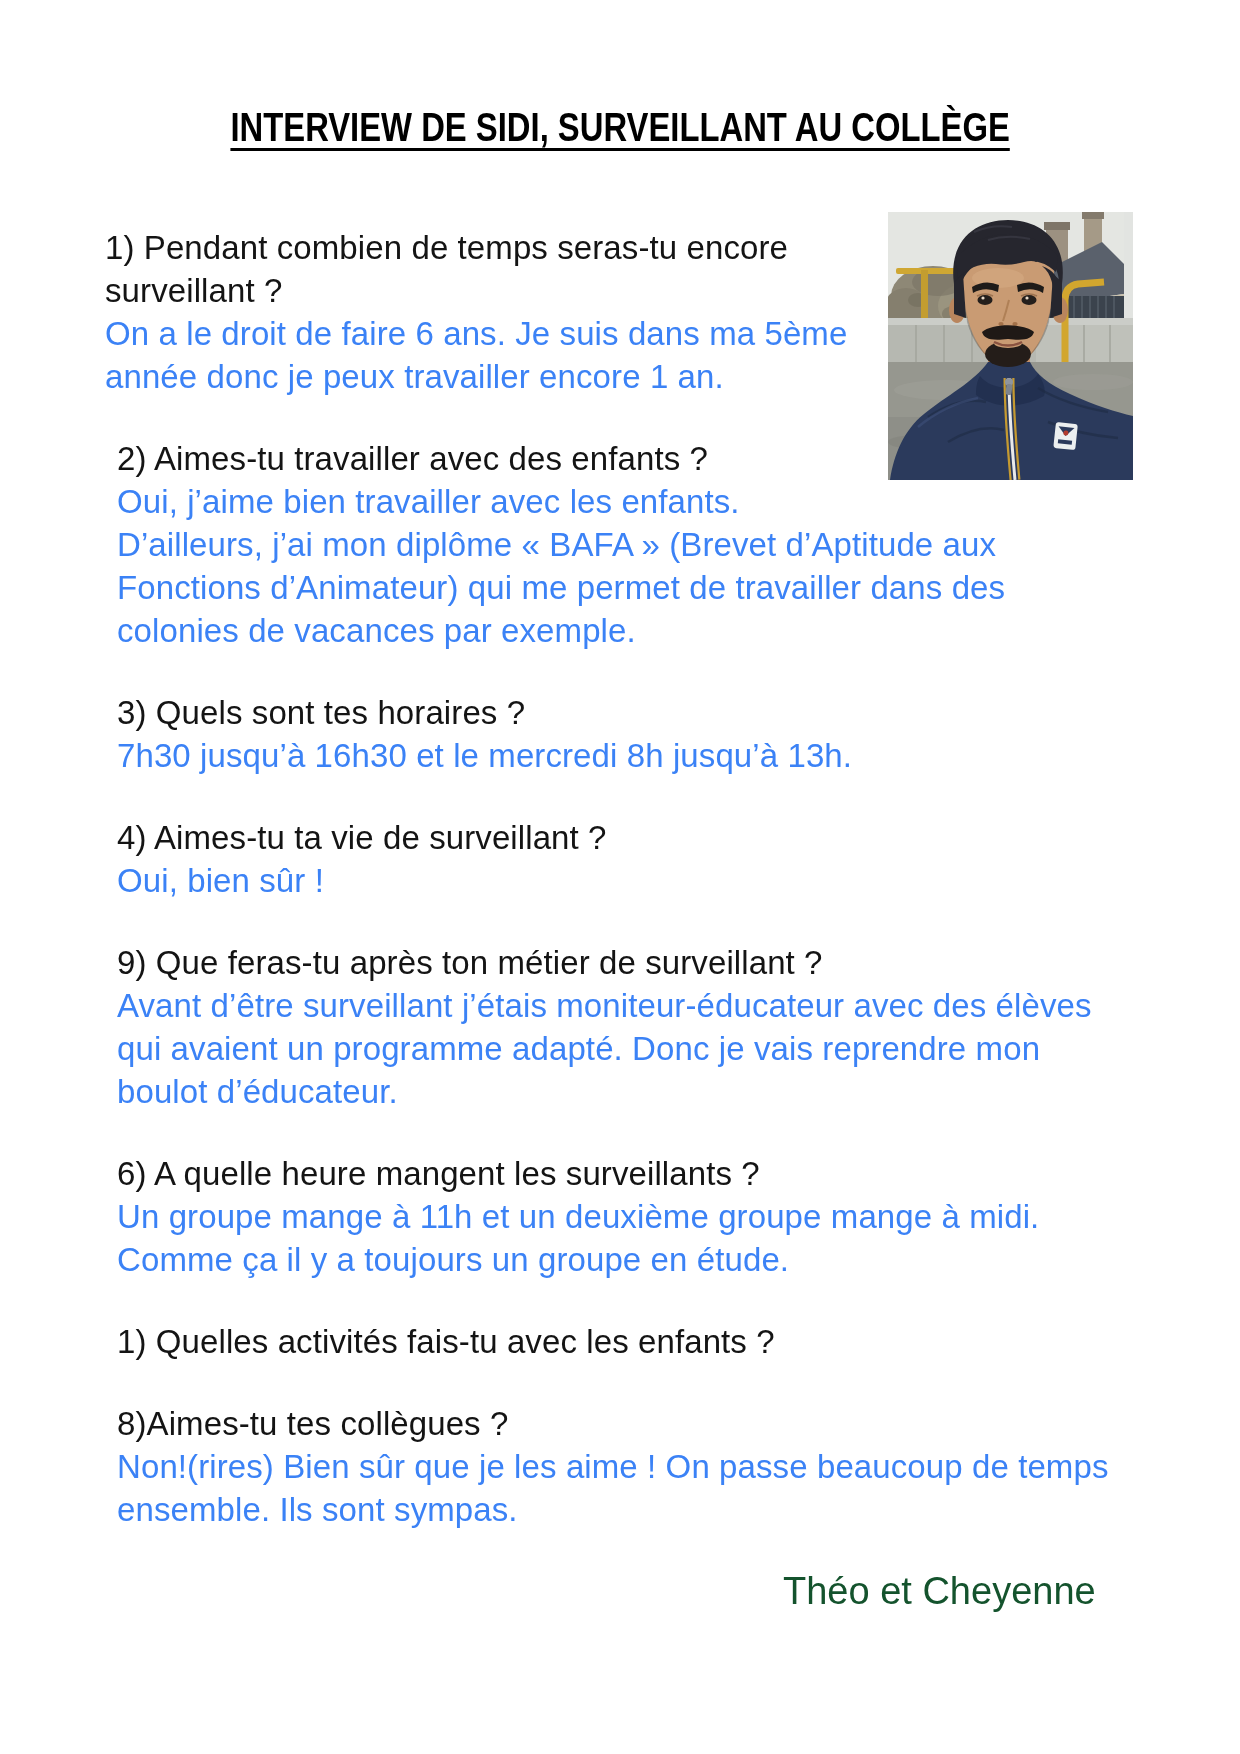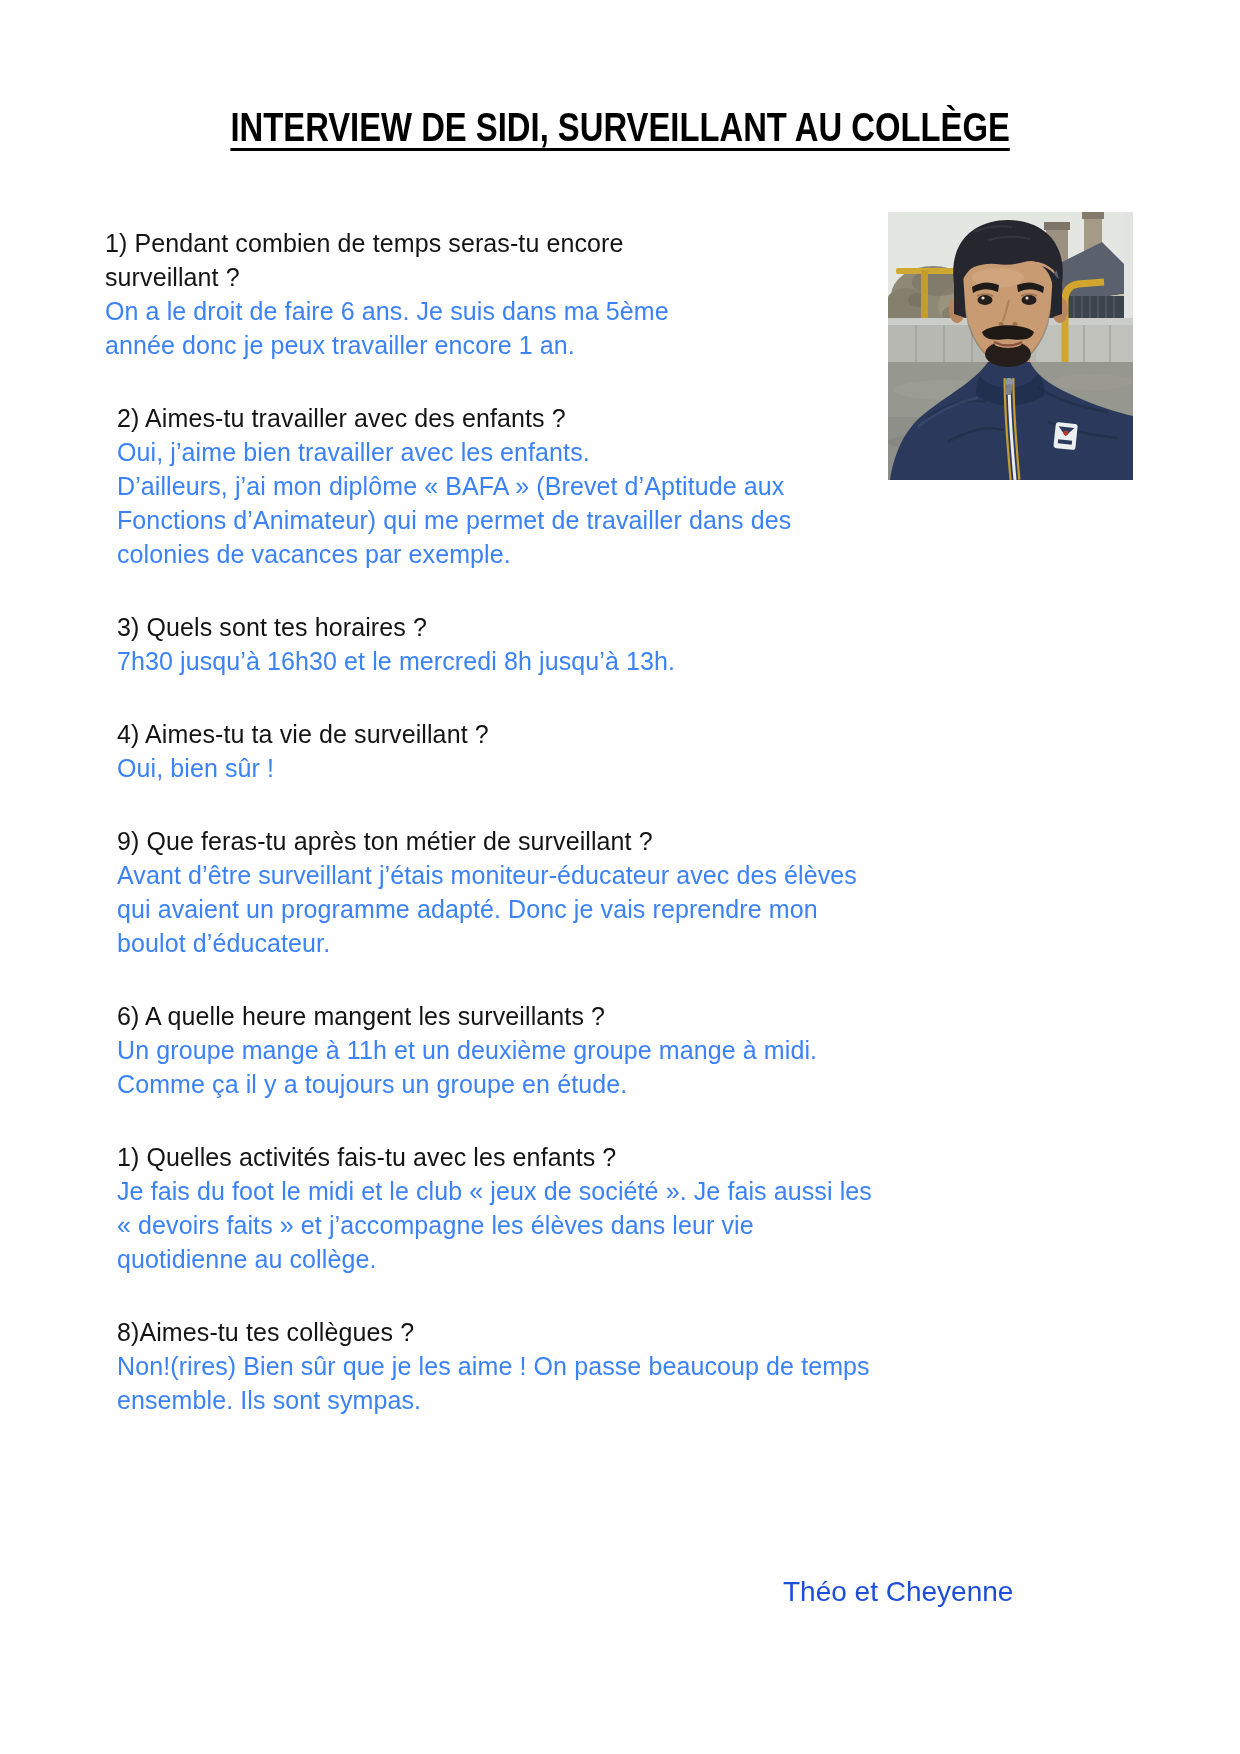--- a/index.html
+++ b/index.html
@@ -22,29 +22,29 @@
     color:#000;
     white-space:nowrap;
     transform:scaleX(0.80);
     transform-origin:50% 50%;
     text-decoration:underline;
     text-decoration-thickness:3px;
     text-underline-offset:7px;
   }
   .content{
     position:absolute;left:105px;top:226px;width:1010px;
-    font-size:25px;line-height:34px;color:#141414;
+    font-size:33px;line-height:43px;color:#141414;
     letter-spacing:0.1px;
   }
   .qa + .qa{margin-top:39px;margin-left:12px;}
   .q,.a{white-space:pre-line;}
   .a{color:#3b82f6;}
   .signature{
     position:absolute;left:783px;top:1572px;
-    font-size:28px;line-height:39px;color:#1d4ed8;
+    font-size:38px;line-height:39px;color:#14532d;
   }
   .photo{
     position:absolute;left:888px;top:212px;width:245px;height:268px;
     overflow:hidden;
   }
   .photo svg{display:block;}
 </style>
 </head>
 <body>
 
@@ -197,23 +197,20 @@
 qui avaient un programme adapté. Donc je vais reprendre mon
 boulot d’éducateur.</div>
     </div>
     <div class="qa">
       <div class="q">6) A quelle heure mangent les surveillants ?</div>
       <div class="a">Un groupe mange à 11h et un deuxième groupe mange à midi.
 Comme ça il y a toujours un groupe en étude.</div>
     </div>
     <div class="qa">
       <div class="q">1) Quelles activités fais-tu avec les enfants ?</div>
-      <div class="a">Je fais du foot le midi et le club « jeux de société ». Je fais aussi les
-« devoirs faits » et j’accompagne les élèves dans leur vie
-quotidienne au collège.</div>
     </div>
     <div class="qa">
       <div class="q">8)Aimes-tu tes collègues ?</div>
       <div class="a">Non!(rires) Bien sûr que je les aime ! On passe beaucoup de temps
 ensemble. Ils sont sympas.</div>
     </div>
   </div>
 
   <div class="signature">Théo et Cheyenne</div>
 

